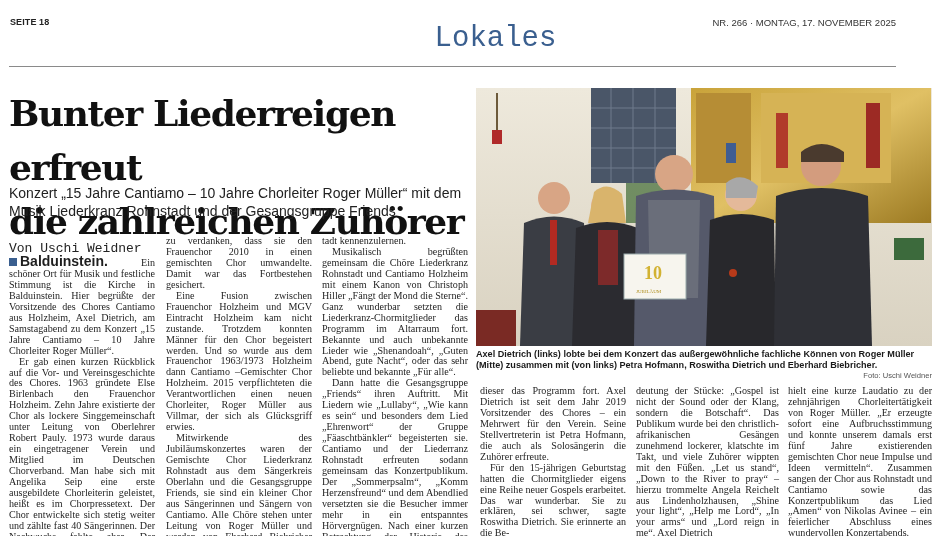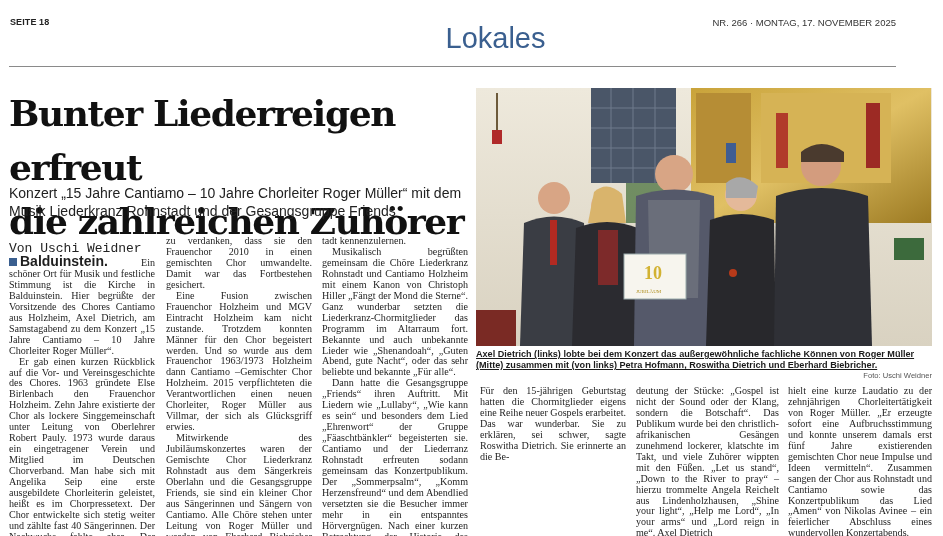--- a/index.html
+++ b/index.html
@@ -2,41 +2,41 @@
 <html><head>
 <meta charset="utf-8">
 <style>
   * { box-sizing: border-box; margin: 0; padding: 0; }
   html, body { width: 943px; height: 536px; overflow: hidden; background: #ffffff; }
   body { position: relative; font-family: "DejaVu Serif", serif; color: #1a1a1a; }
 
   .masthead { position: absolute; left: 0; top: 0; width: 905px; height: 68px; }
   .page-no { position: absolute; left: 10px; top: 17px; font-family: "Liberation Sans", sans-serif; font-size: 9px; font-weight: bold; letter-spacing: 0.1px; color: #222; }
   .issue { position: absolute; right: 9px; top: 17px; font-family: "Liberation Sans", sans-serif; font-size: 9.5px; color: #333; }
-  .section-title { position: absolute; left: 0; width: 943px; top: 22px; text-align: center; font-family: Liberation Sans, sans-serif; font-size: 29px; color: #3a5f8f; padding-left: 48px; }
+  .section-title { position: absolute; left: 0; width: 943px; top: 22px; text-align: center; font-family: Liberation Mono, monospace; font-size: 29px; color: #3a5f8f; padding-left: 48px; }
   .rule { position: absolute; left: 9px; right: 9px; top: 66px; height: 1px; background: #8a8a8a; }
 
   .headline { position: absolute; left: 9px; top: 86px; width: 462px; font-family: "DejaVu Serif", serif; font-weight: bold; font-size: 36px; line-height: 54px; letter-spacing: -1.4px; color: #111; }
   .subline { position: absolute; left: 9px; top: 184px; width: 462px; font-family: "Liberation Sans", sans-serif; font-size: 14px; line-height: 18px; color: #222; }
   .byline { position: absolute; left: 9px; top: 241px; font-family: Liberation Mono, monospace; font-size: 13px; color: #222; }
 
   .col { position: absolute; font-family: "Liberation Serif", serif; font-size: 10.1px; line-height: 10.95px; text-align: justify; color: #1e1e1e; hyphens: manual; }
   .col p { text-indent: 0; }
   .col p + p { text-indent: 10px; }
   .col1 { left: 9px; top: 256px; width: 146px; }
   .col2 { left: 166px; top: 236px; width: 146px; }
   .col3 { left: 322px; top: 236px; width: 146px; }
   .col4 { left: 480px; top: 386px; width: 146px; }
   .col5 { left: 636px; top: 386px; width: 143px; }
   .col6 { left: 788px; top: 386px; width: 144px; }
   .dateline-marker { display: inline-block; width: 8px; height: 8px; background: #3a5f8f; margin-right: 3px; vertical-align: 0px; }
   .dateline { font-family: "Liberation Sans", sans-serif; font-weight: bold; font-size: 14px; }
 
   .photo { position: absolute; left: 476px; top: 88px; width: 456px; height: 258px; overflow: hidden; background: #ef4444; }
-  .caption { position: absolute; left: 476px; top: 349px; width: 458px; font-family: "Liberation Sans", sans-serif; font-weight: bold; font-size: 9.1px; line-height: 11.3px; color: #1a1a1a; text-decoration: underline; }
+  .caption { position: absolute; left: 476px; top: 349px; width: 458px; font-family: "Liberation Sans", sans-serif; font-weight: bold; font-size: 9.1px; line-height: 11.3px; color: #1a1a1a; }
   .credit { position: absolute; right: 11px; top: 371px; font-family: "Liberation Sans", sans-serif; font-size: 7.6px; color: #555; }
 </style>
 </head>
 <body>
 
 <div class="masthead">
   <div class="page-no">SEITE 18</div>
   <div class="section-title">Lokales</div>
   <div class="issue">NR. 266 · MONTAG, 17. NOVEMBER 2025</div>
   <div class="rule"></div>
@@ -136,20 +136,21 @@
       <path d="M325 64 Q345 48 368 64 L368 74 L325 74 Z" fill="#4a3a2e"></path>
       <path d="M300 108 Q345 92 392 108 L396 258 L298 258 Z" fill="#2f3036"></path>
     </g>
   </svg>
 </div>
 
 <div class="caption">Axel Dietrich (links) lobte bei dem Konzert das außergewöhnliche fachliche Können von Roger Müller (Mitte) zusammen mit (von links) Petra Hofmann, Roswitha Dietrich und Eberhard Biebricher.</div>
 <div class="credit">Foto: Uschi Weidner</div>
 
 <div class="col col4">
+  <p>dieser das Programm fort. Axel Dietrich ist seit dem Jahr 2019 Vorsitzender des Chores – ein Mehrwert für den Verein. Seine Stellvertreterin ist Petra Hofmann, die auch als Solosängerin die Zuhörer erfreute.</p>
   <p>Für den 15-jährigen Geburtstag hatten die Chormitglieder eigens eine Reihe neuer Gospels erarbeitet. Das war wunderbar. Sie zu erklären, sei schwer, sagte Roswitha Dietrich. Sie erinnerte an die Be-</p>
 </div>
 
 <div class="col col5">
   <p>deutung der Stücke: „Gospel ist nicht der Sound oder der Klang, sondern die Botschaft“. Das Publikum wurde bei den christlich-afrikanischen Gesängen zunehmend lockerer, klatschte im Takt, und viele Zuhörer wippten mit den Füßen. „Let us stand“, „Down to the River to pray“ – hierzu trommelte Angela Reichelt aus Lindenholzhausen, „Shine your light“, „Help me Lord“, „In your arms“ und „Lord reign in me“. Axel Dietrich</p>
 </div>
 
 <div class="col col6">
   <p>hielt eine kurze Laudatio zu der zehnjährigen Chorleitertätigkeit von Roger Müller. „Er erzeugte sofort eine Aufbruchsstimmung und konnte unserem damals erst fünf Jahre existierenden gemischten Chor neue Impulse und Ideen vermitteln“. Zusammen sangen der Chor aus Rohnstadt und Cantiamo sowie das Konzertpublikum das Lied „Amen“ von Nikolas Avinee – ein feierlicher Abschluss eines wundervollen Konzertabends.</p>
 </div>

